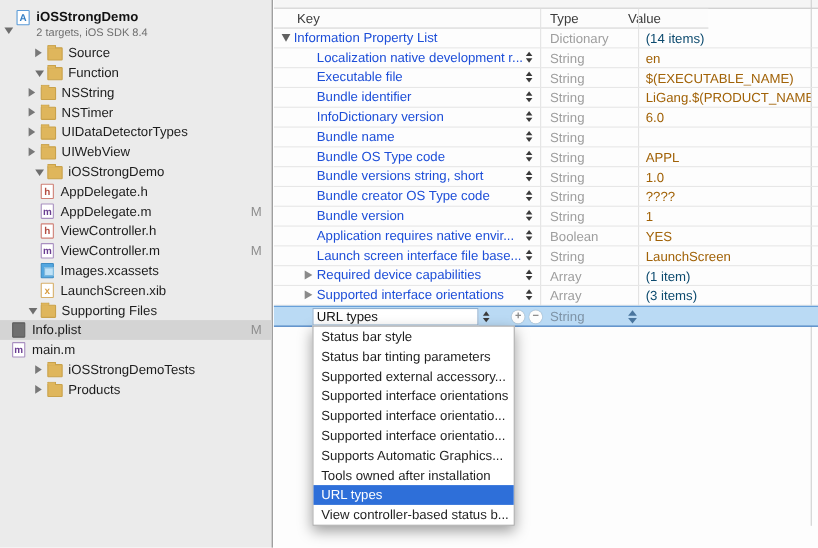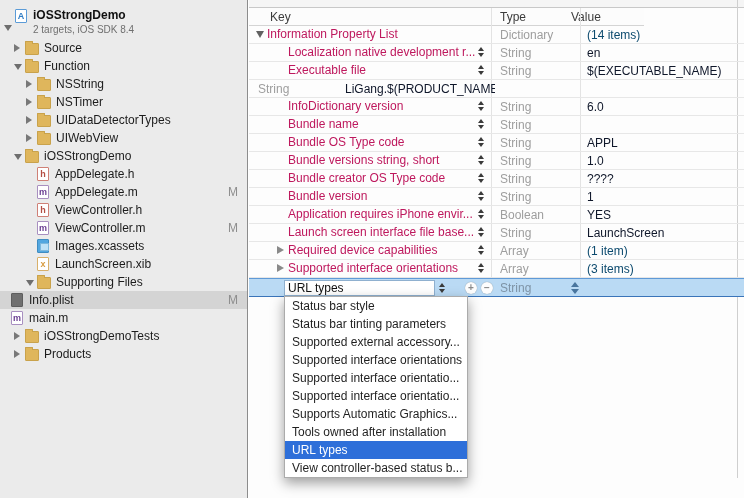--- a/index.html
+++ b/index.html
@@ -9,21 +9,21 @@
 
   
   #nav { position:absolute; left:0; top:0; width:248px; height:498px; background:#ebebeb; border-right:1px solid #8c8c8c; padding-top:8px; }
   .proj { display:flex; padding-left:4px; height:31px; }
   .proj .tri { margin-top:6px; }
   .proj-txt { line-height:14px; }
   .proj-name { font-weight:bold; font-size:12px; color:#111; }
   .proj-sub { font-size:10px; color:#6f6f6f; }
   .nrow { display:flex; align-items:center; height:18px; white-space:nowrap; }
   .nrow.sel { background:#d4d4d4; }
-  .lvl1 { padding-left:14px; } .lvl2 { padding-left:26px; } .lvl3 { }
+  .lvl1 { padding-left:32px; } .lvl2 { padding-left:26px; } .lvl3 { }
   .tri { width:11px; flex:0 0 11px; display:flex; align-items:center; }
   .tri.col::before { content:""; width:0; height:0; border-left:6px solid #787878; border-top:4px solid transparent; border-bottom:4px solid transparent; }
   .tri.exp::before { content:""; width:0; height:0; border-top:6px solid #6e6e6e; border-left:4px solid transparent; border-right:4px solid transparent; margin-top:2px; }
   .ic { flex:0 0 14px; width:14px; height:12px; margin-right:5px; position:relative; }
   .ic.folder { background:#dfb65c; border:1px solid #c9a24b; border-radius:1px; margin-top:1px; }
   .ic.folder::before { content:""; position:absolute; left:-1px; top:-3px; width:6px; height:2px; background:#dfb65c; border:1px solid #c9a24b; border-bottom:none; border-radius:1px 1px 0 0; }
   .fic { flex:0 0 12px; width:12px; height:14px; margin-right:6px; background:#fff; border:1px solid #b9b9b9; border-radius:1px; font-size:9px; font-weight:bold; text-align:center; line-height:13px; }
   .fic.h { color:#b34d42; border-color:#cf8076; }
   .fic.m { color:#6a3d91; border-color:#a88fc0; }
   .fic.xib { color:#d79b3f; border-color:#d8b06a; }
@@ -40,31 +40,31 @@
   #topstrip { position:absolute; left:0; top:0; width:495px; height:8px; background:#f5f5f5; border-bottom:1px solid #c8c8c8; }
   #thead { position:absolute; left:0; top:8px; width:395px; height:18px; background:#fcfcfc; border-bottom:1px solid #d4d4d4; }
   #thead span { position:absolute; top:2px; color:#3c3c3c; }
   .h-key { left:21px; } .h-type { left:251px; } .h-value { left:322px; }
   .colline { position:absolute; top:8px; width:1px; height:288px; background:#e3e3e3; }
   #cl1 { left:242px; } #cl2 { left:331px; }
   #cl3 { left:488px; top:0; height:478px; background:#cfcfcf; }
 
   #rows { position:absolute; left:0; top:26px; width:495px; }
   .prow { display:flex; height:18px; border-bottom:1px solid #e7e7e7; align-items:center; }
-  .ckey { position:relative; width:242px; height:18px; line-height:17px; padding-left:39px; white-space:nowrap; overflow:hidden; color:#be185d; }
+  .ckey { position:relative; width:242px; height:18px; line-height:17px; padding-left:39px; white-space:nowrap; overflow:hidden; color:#1d4ed8; }
   .ckey.root { padding-left:18px; }
   .ptri { position:absolute; top:5px; }
   .ptri.exp { left:7px; width:0; height:0; border-top:7px solid #616161; border-left:4.5px solid transparent; border-right:4.5px solid transparent; }
   .ptri.col { left:28px; top:4px; width:0; height:0; border-left:7px solid #8a8a8a; border-top:4.5px solid transparent; border-bottom:4.5px solid transparent; }
   .stp { position:absolute; right:7px; top:3px; display:flex; flex-direction:column; gap:2px; }
   .stp i { width:0; height:0; border-left:3.5px solid transparent; border-right:3.5px solid transparent; }
   .stp i.u { border-bottom:4px solid #3a3a3a; }
   .stp i.d { border-top:4px solid #3a3a3a; }
   .ctype { width:89px; padding-left:9px; color:#9e9e9e; white-space:nowrap; overflow:hidden; }
-  .cval { width:157px; padding-left:7px; color:#0f172a; white-space:nowrap; overflow:hidden; }
+  .cval { width:157px; padding-left:7px; color:#a16207; white-space:nowrap; overflow:hidden; }
   .cval.gray { color:#0c4a6e; }
 
   
   #selrow { position:relative; height:19px; background:#badaf4; border-top:1px solid #5f9ad7; border-bottom:1px solid #3a74b9; }
   #keyfield { position:absolute; left:35px; top:1px; width:151px; height:16px; background:#fff; border:1px solid #8fb0cf; font-family:"Liberation Sans",sans-serif; font-size:12px; padding:0 3px; color:#111; }
   #selrow .stp { left:190px; right:auto; top:4px; }
   .circ { position:absolute; top:3px; width:12px; height:12px; background:#fdfdfd; border-radius:50%; color:#8a8a8a; font-size:10px; font-weight:bold; text-align:center; line-height:11px; box-shadow:0 0 1px rgba(0,0,0,.4); }
   #plus { left:216px; } #minus { left:232px; }
   #seltype { position:absolute; left:251px; top:2px; color:#7e93a6; }
   #selchev { position:absolute; left:322px; top:3px; display:flex; flex-direction:column; gap:2px; }
@@ -214,20 +214,24 @@
       </div>
       <div class="prow">
         <div class="ckey"><span>Executable file</span><span class="stp">
               <i class="u"></i>
               <i class="d"></i>
             </span></div>
         <div class="ctype">String</div>
         <div class="cval">$(EXECUTABLE_NAME)</div>
       </div>
       <div class="prow">
+        <div class="ckey"><span>Bundle identifier</span><span class="stp">
+              <i class="u"></i>
+              <i class="d"></i>
+            </span></div>
         <div class="ctype">String</div>
         <div class="cval">LiGang.$(PRODUCT_NAME:rf</div>
       </div>
       <div class="prow">
         <div class="ckey"><span>InfoDictionary version</span><span class="stp">
               <i class="u"></i>
               <i class="d"></i>
             </span></div>
         <div class="ctype">String</div>
         <div class="cval">6.0</div>
@@ -265,21 +269,21 @@
       </div>
       <div class="prow">
         <div class="ckey"><span>Bundle version</span><span class="stp">
               <i class="u"></i>
               <i class="d"></i>
             </span></div>
         <div class="ctype">String</div>
         <div class="cval">1</div>
       </div>
       <div class="prow">
-        <div class="ckey"><span>Application requires iPhone envir...</span><span class="stp">
+        <div class="ckey"><span>Application requires native envir...</span><span class="stp">
               <i class="u"></i>
               <i class="d"></i>
             </span></div>
         <div class="ctype">Boolean</div>
         <div class="cval">YES</div>
       </div>
       <div class="prow">
         <div class="ckey"><span>Launch screen interface file base...</span><span class="stp">
               <i class="u"></i>
               <i class="d"></i>

